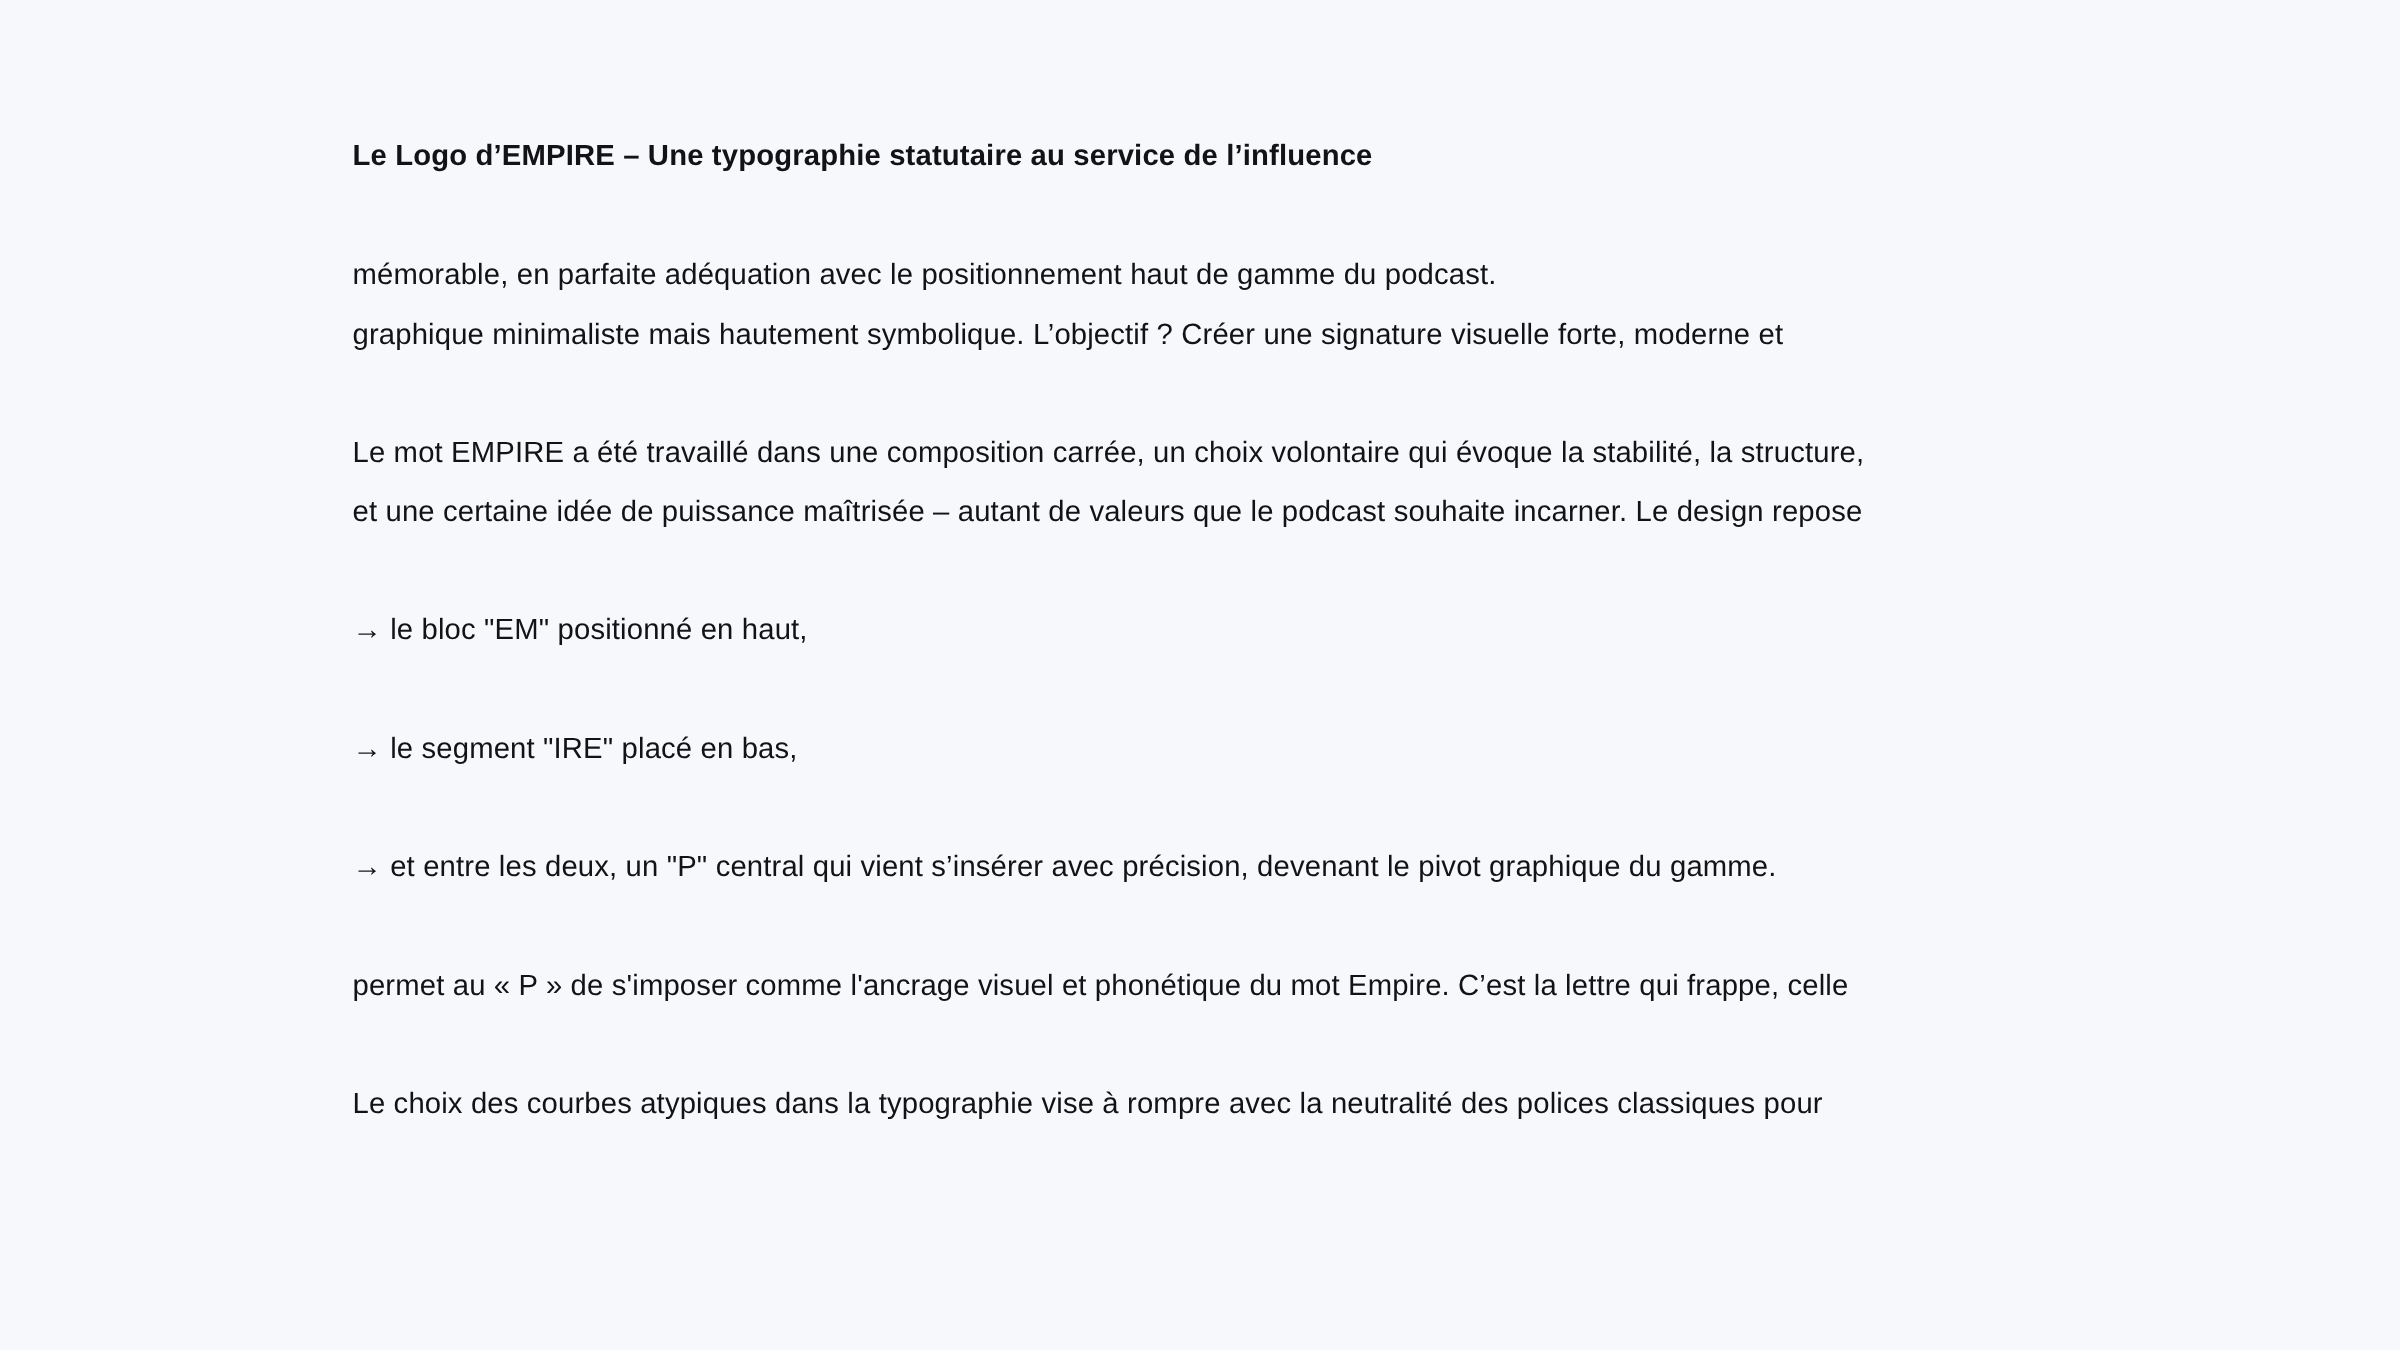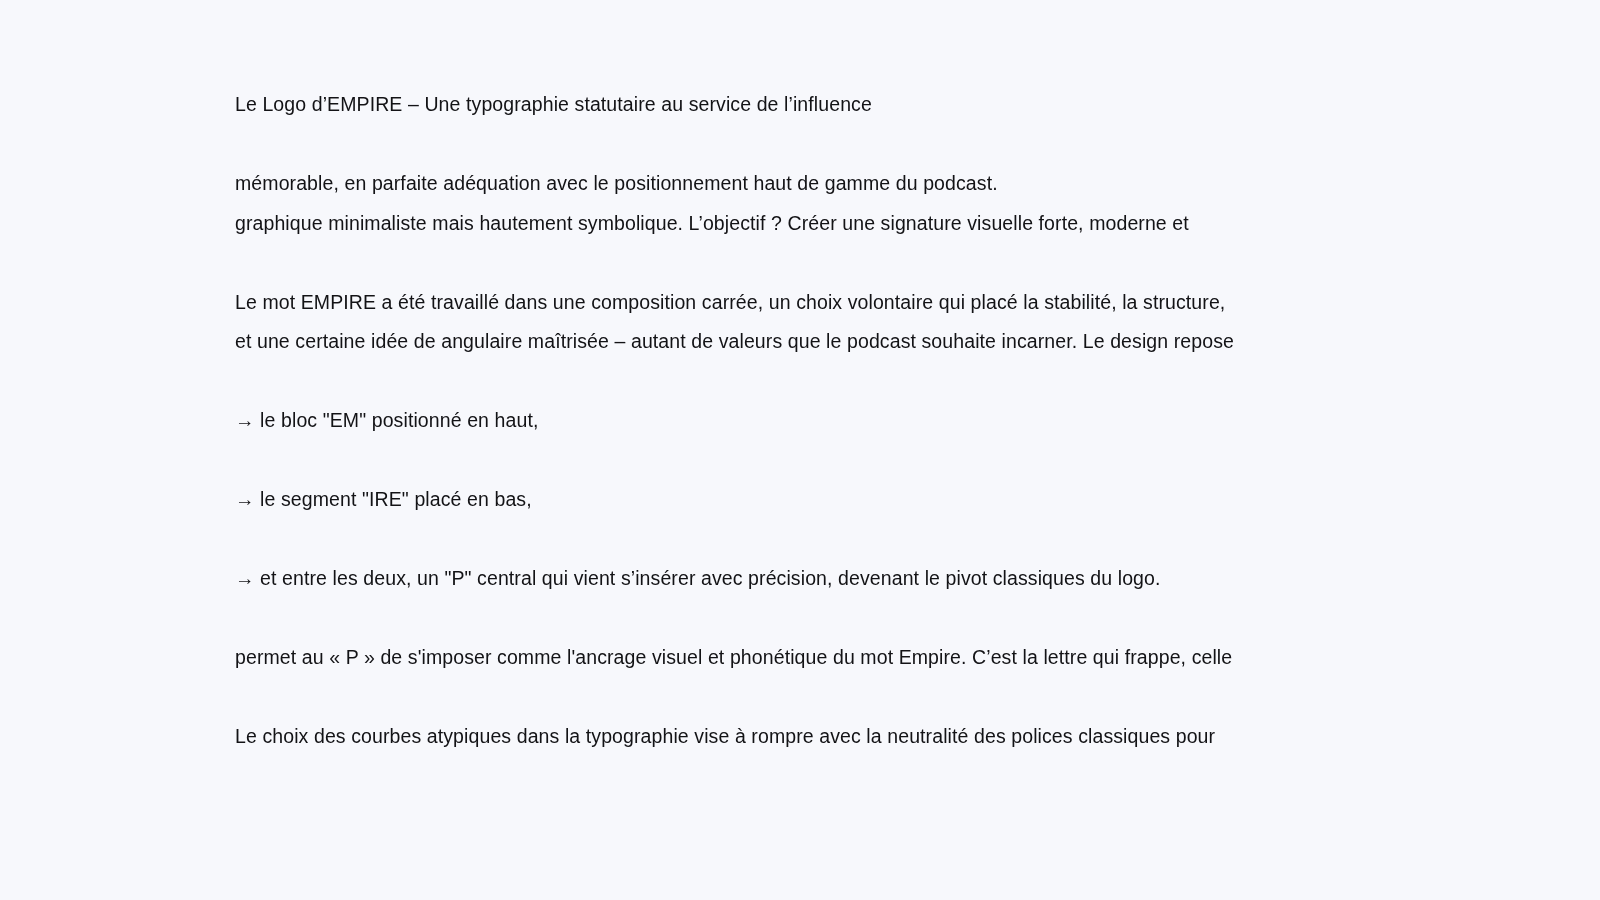--- a/index.html
+++ b/index.html
@@ -26,52 +26,52 @@
   }
   .block:last-child {
     margin-bottom: 0;
   }
   .line {
     line-height: 39.5px;
     white-space: nowrap;
     letter-spacing: 0.1px;
   }
   .heading .line {
-    font-weight: 400; 
+    font-weight: 700; 
   }
 </style>
 </head>
 <body>
 
 <div class="doc">
 
   <div class="block heading">
     <div class="line">Le Logo d’EMPIRE – Une typographie statutaire au service de l’influence</div>
   </div>
 
   <div class="block">
     <div class="line">mémorable, en parfaite adéquation avec le positionnement haut de gamme du podcast.</div>
     <div class="line">graphique minimaliste mais hautement symbolique. L’objectif ? Créer une signature visuelle forte, moderne et</div>
   </div>
 
   <div class="block">
-    <div class="line">Le mot EMPIRE a été travaillé dans une composition carrée, un choix volontaire qui placé la stabilité, la structure,</div>
-    <div class="line">et une certaine idée de angulaire maîtrisée – autant de valeurs que le podcast souhaite incarner. Le design repose</div>
+    <div class="line">Le mot EMPIRE a été travaillé dans une composition carrée, un choix volontaire qui évoque la stabilité, la structure,</div>
+    <div class="line">et une certaine idée de puissance maîtrisée – autant de valeurs que le podcast souhaite incarner. Le design repose</div>
   </div>
 
   <div class="block">
     <div class="line">→ le bloc "EM" positionné en haut,</div>
   </div>
 
   <div class="block">
     <div class="line">→ le segment "IRE" placé en bas,</div>
   </div>
 
   <div class="block">
-    <div class="line">→ et entre les deux, un "P" central qui vient s’insérer avec précision, devenant le pivot classiques du logo.</div>
+    <div class="line">→ et entre les deux, un "P" central qui vient s’insérer avec précision, devenant le pivot graphique du gamme.</div>
   </div>
 
   <div class="block">
     <div class="line">permet au « P » de s'imposer comme l'ancrage visuel et phonétique du mot Empire. C’est la lettre qui frappe, celle</div>
   </div>
 
   <div class="block">
     <div class="line">Le choix des courbes atypiques dans la typographie vise à rompre avec la neutralité des polices classiques pour</div>
 
   </div>

